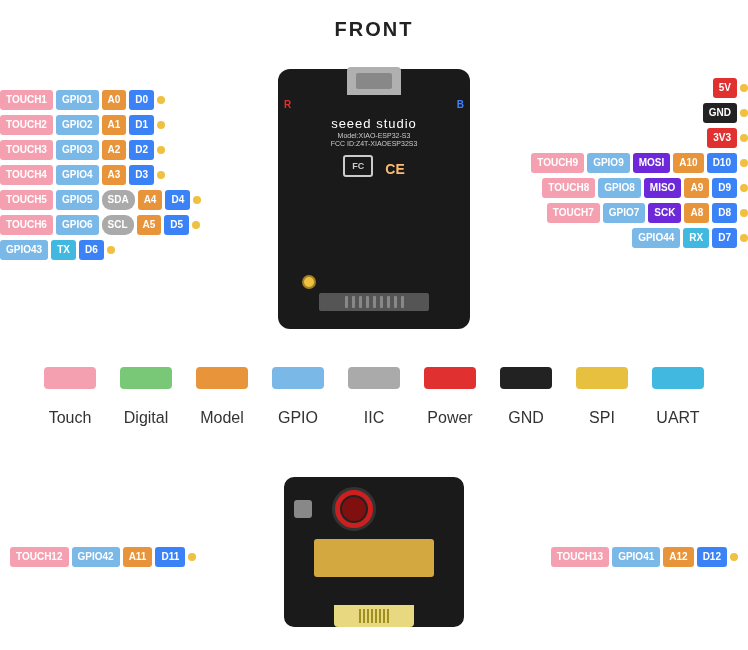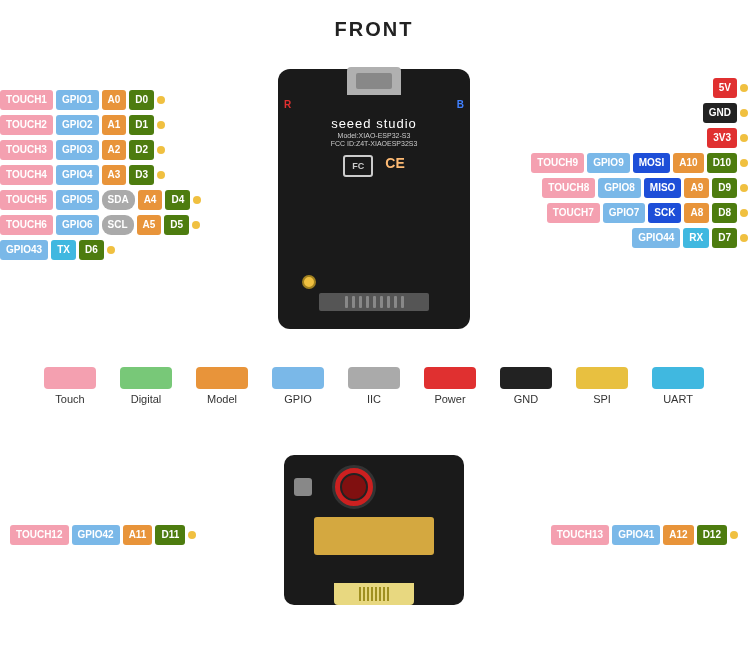--- a/index.html
+++ b/index.html
@@ -28,26 +28,26 @@
       border-radius: 3px;
       font-size: 10px;
       font-weight: bold;
       color: #fff;
       white-space: nowrap;
       line-height: 16px;
     }
     .badge-touch { background: #f4a0b0; color: #fff; }
     .badge-gpio { background: #7ab8e8; color: #fff; }
     .badge-analog { background: #e8943a; color: #fff; }
-    .badge-digital { background: #4d7c0f; color: #fff; }
+    .badge-digital { background: #3b82f6; color: #fff; }
     .badge-iic { background: #aaaaaa; color: #fff; border-radius: 9px; }
     .badge-power-5v { background: #e03030; color: #fff; }
     .badge-gnd { background: #222222; color: #fff; }
     .badge-power-3v3 { background: #e03030; color: #fff; }
-    .badge-spi { background: #1d4ed8; color: #fff; }
+    .badge-spi { background: #6d28d9; color: #fff; }
     .badge-uart { background: #40b8e0; color: #fff; }
 
     
     .board-section {
       position: relative;
       width: 748px;
       height: 320px;
       margin-top: 8px;
     }
 
@@ -109,21 +109,21 @@
       font-size: 7px;
       text-align: center;
       margin-top: 1px;
     }
 
     
     .cert-area {
       display: flex;
       gap: 12px;
       margin-top: 8px;
-      align-items: flex-start;
+      align-items: flex-end;
     }
     .cert-fc {
       width: 30px;
       height: 22px;
       border: 2px solid #ccc;
       border-radius: 3px;
       display: flex;
       align-items: center;
       justify-content: center;
       color: #ccc;
@@ -225,22 +225,23 @@
       flex-direction: column;
       align-items: center;
       gap: 4px;
     }
     .legend-box {
       width: 52px;
       height: 22px;
       border-radius: 4px;
     }
     .legend-label {
-      font-size: 11px;
+      font-size: 16px;
       color: #333;
+      margin-top: 16px;
     }
 
     
     .lower-section {
       position: relative;
       width: 748px;
       height: 200px;
       margin-top: 20px;
     }
     .pcb-camera {

